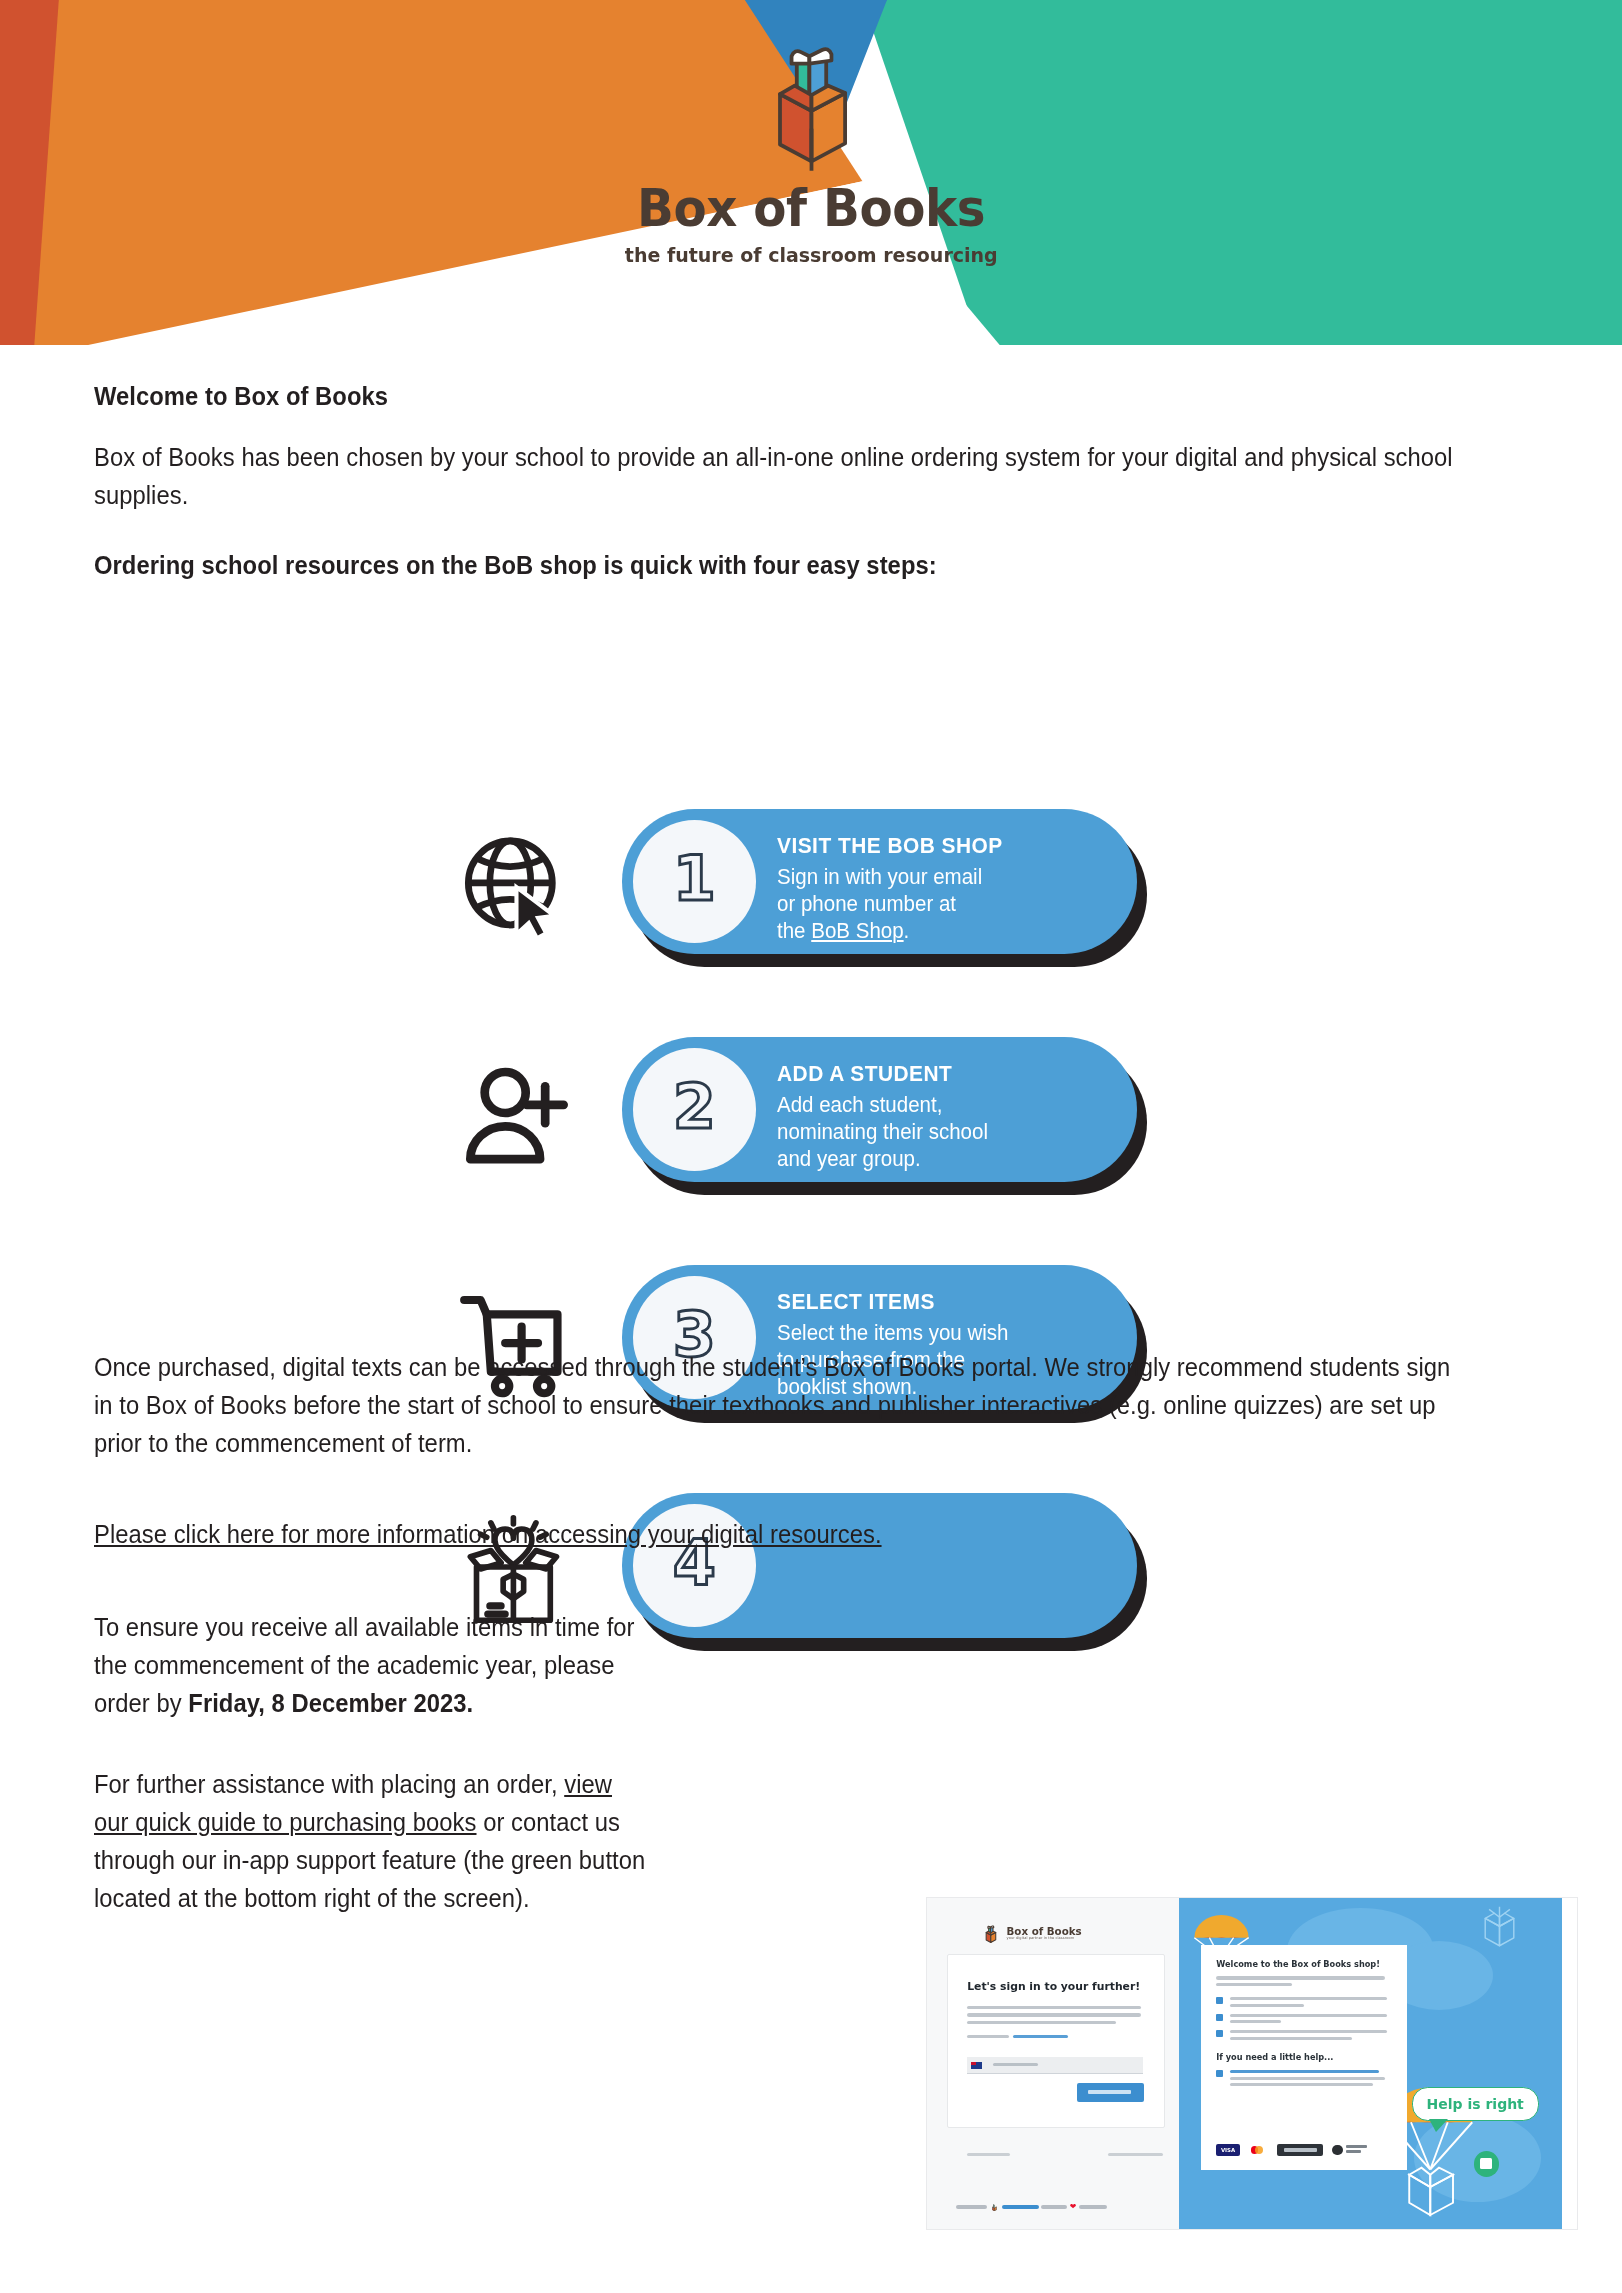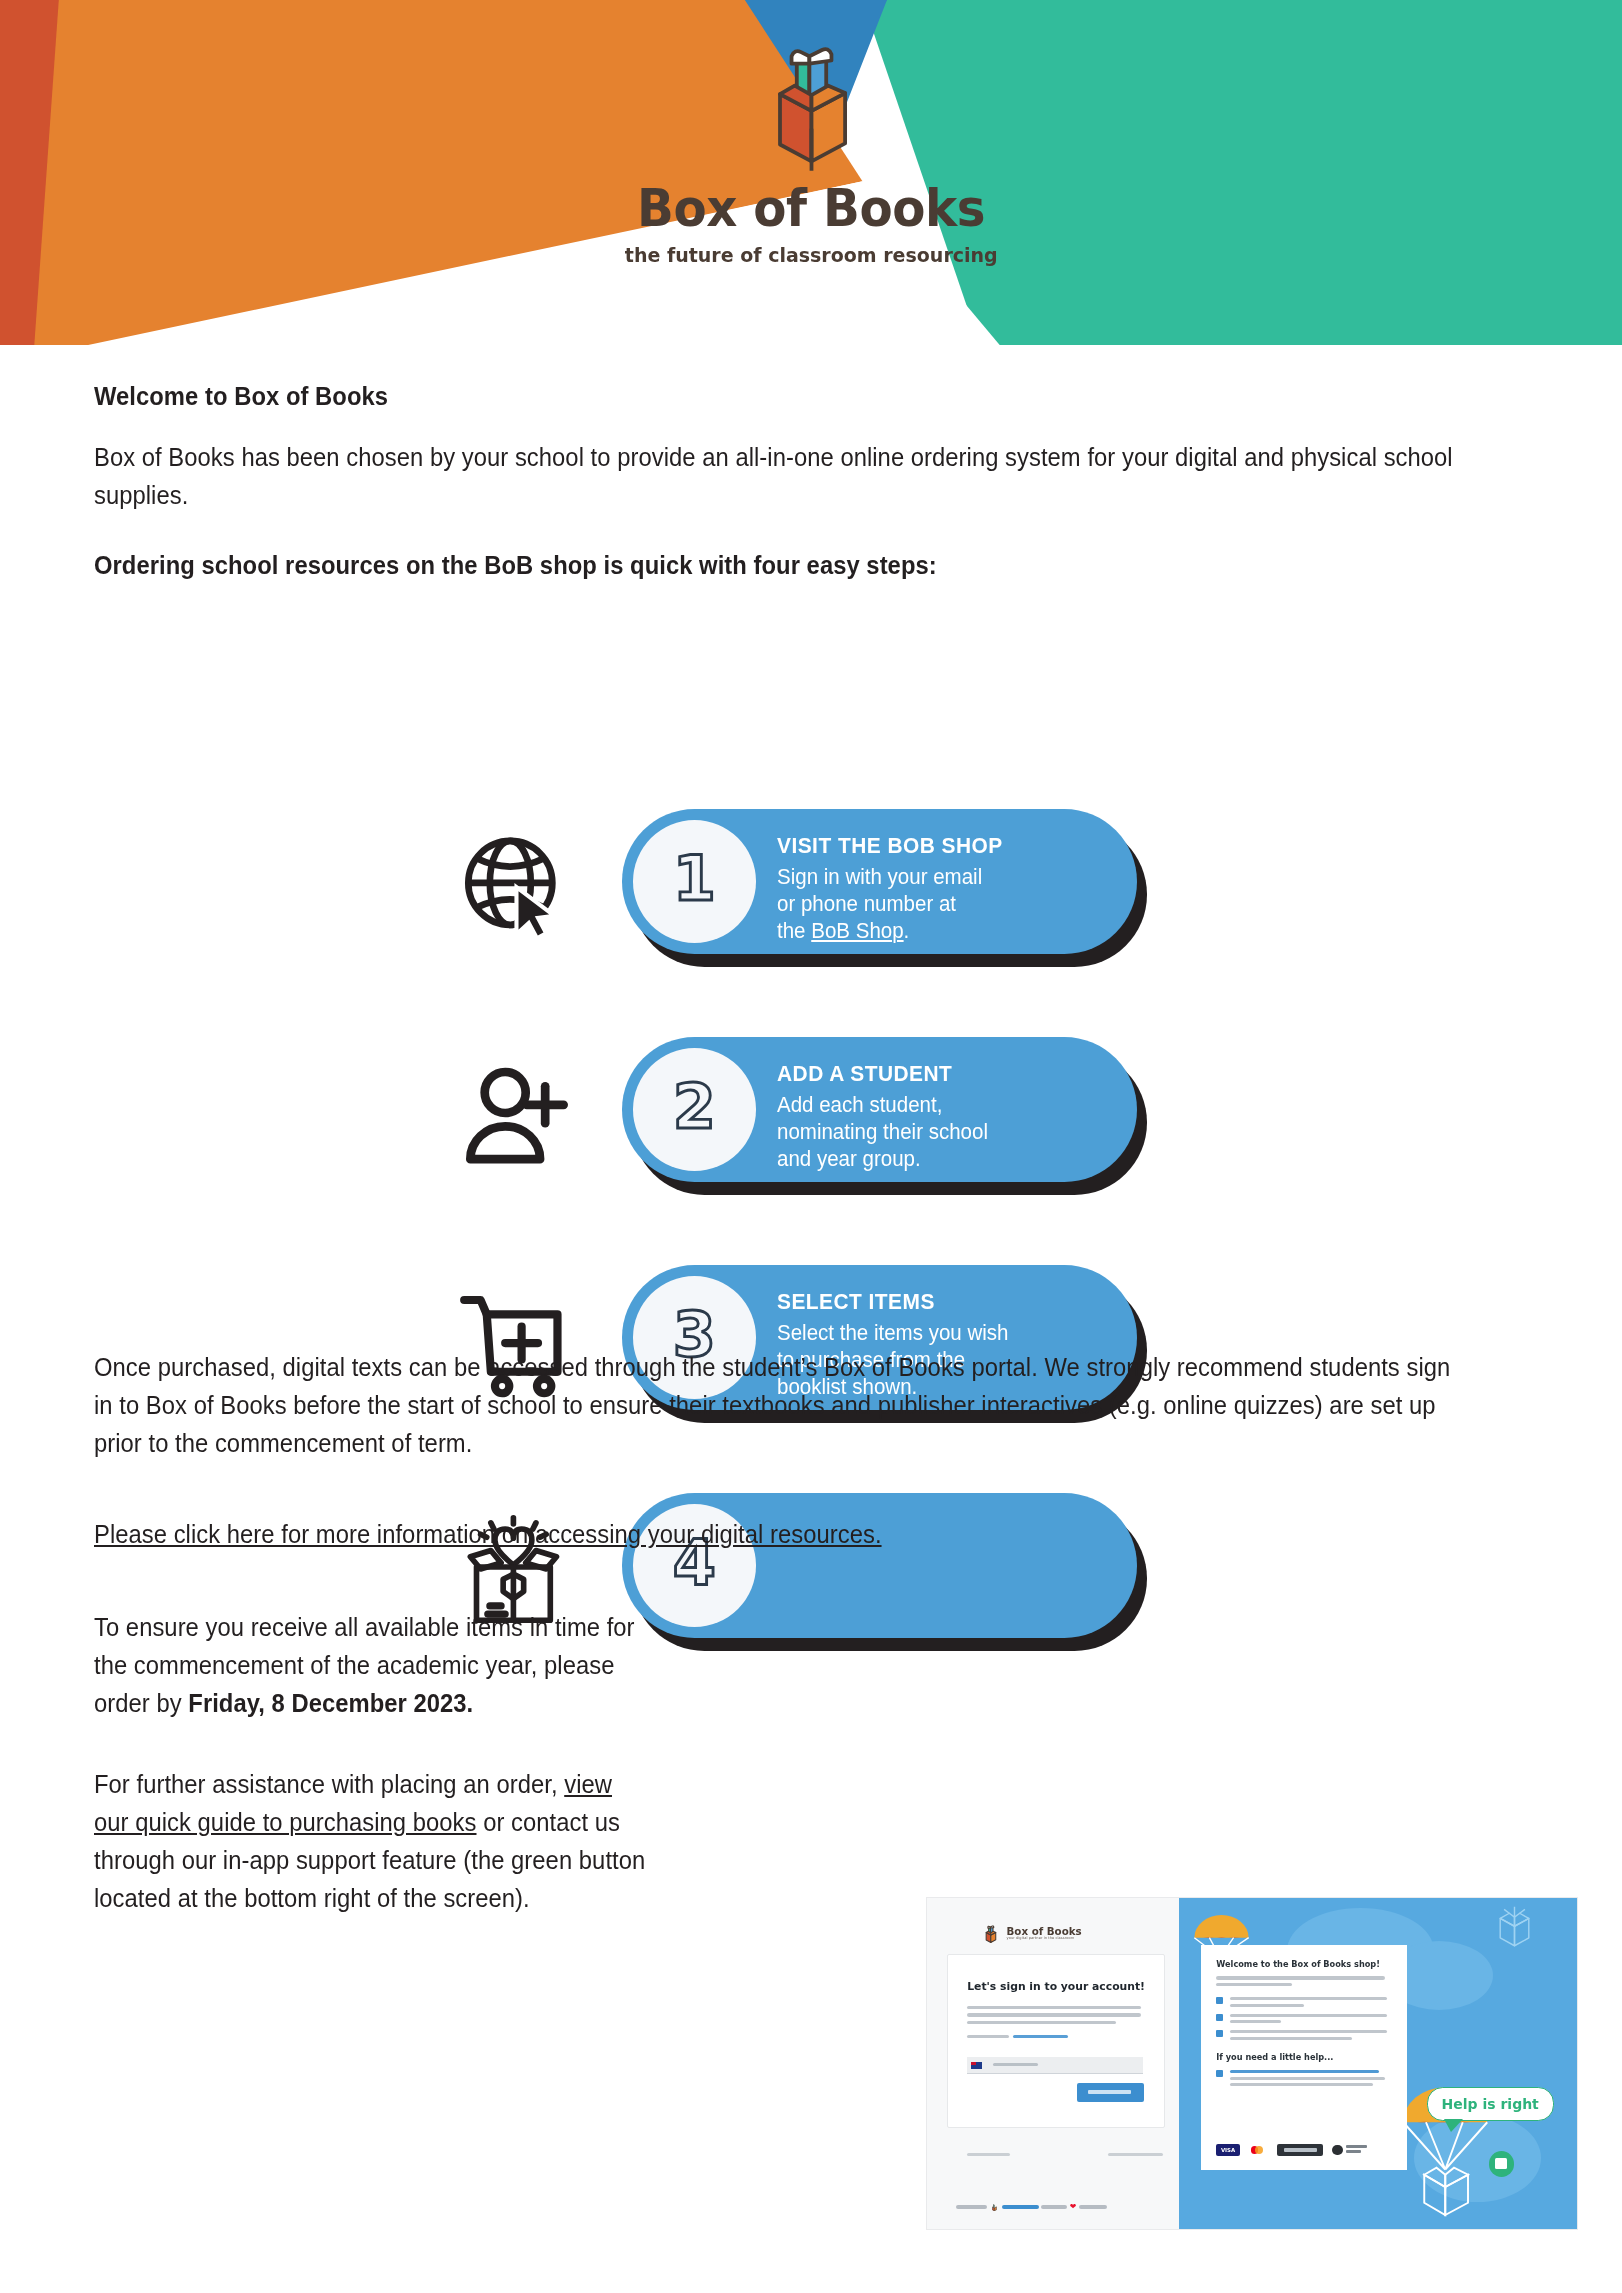--- a/index.html
+++ b/index.html
@@ -181,21 +181,21 @@
   .shot-cardfoot i{display:block;height:3.1px;background:#b7bec5;border-radius:2px;opacity:.7;}
   .shot-footer{
     position:absolute;left:29px;bottom:17.6px;
     display:flex;align-items:center;gap:2.9px;
   }
   .shot-footer .fl{height:3.5px;background:#9aa3ad;border-radius:2px;opacity:.7;}
   .shot-footer .flb{height:3.5px;background:#3c8ecf;border-radius:2px;}
   .shot-heart{color:#e8112d;font-size:7.8px;line-height:1;}
 
   .shot-right{
-    position:absolute;left:252px;top:0;right:0;height:100%;
+    position:absolute;left:252px;top:0;right:15px;height:100%;
     background:#57a9e0;overflow:hidden;
   }
   .cloud{position:absolute;background:#69b5e6;border-radius:50%;}
   .shot-panel{
     position:absolute;left:21.6px;top:47px;width:206px;height:225px;
     background:#ffffff;
   }
   .shot-panel h5{
     margin:13.7px 0 7.8px 15.7px;font-size:8.2px;color:#2a3239;
     font-family:"DejaVu Sans",sans-serif;
@@ -429,21 +429,21 @@
           <path d="M60 63 L76 54 L92 61 L60 78 Z" fill="#E5822F"></path>
         </g>
       </svg>
       <div class="shot-logo-txt">
         <div>Box of Books</div>
         <div class="shot-logo-sub">your digital partner in the classroom</div>
       </div>
     </div>
 
     <div class="shot-card">
-      <h4>Let's sign in to your account!</h4>
+      <h4>Let's sign in to your further!</h4>
       <div style="margin-top:13.7px">
         <div class="blurline" style="width:174px"></div>
         <div class="blurline" style="width:174px"></div>
         <div class="blurline" style="width:149px"></div>
       </div>
       <div style="margin-top:10.8px;display:flex;margin-left:19.6px;gap:3.9px;align-items:center">
         <div class="blurline" style="width:42px;margin:0"></div>
         <div class="blurline blue" style="width:55px;margin:0"></div>
       </div>
       <div class="shot-input">

